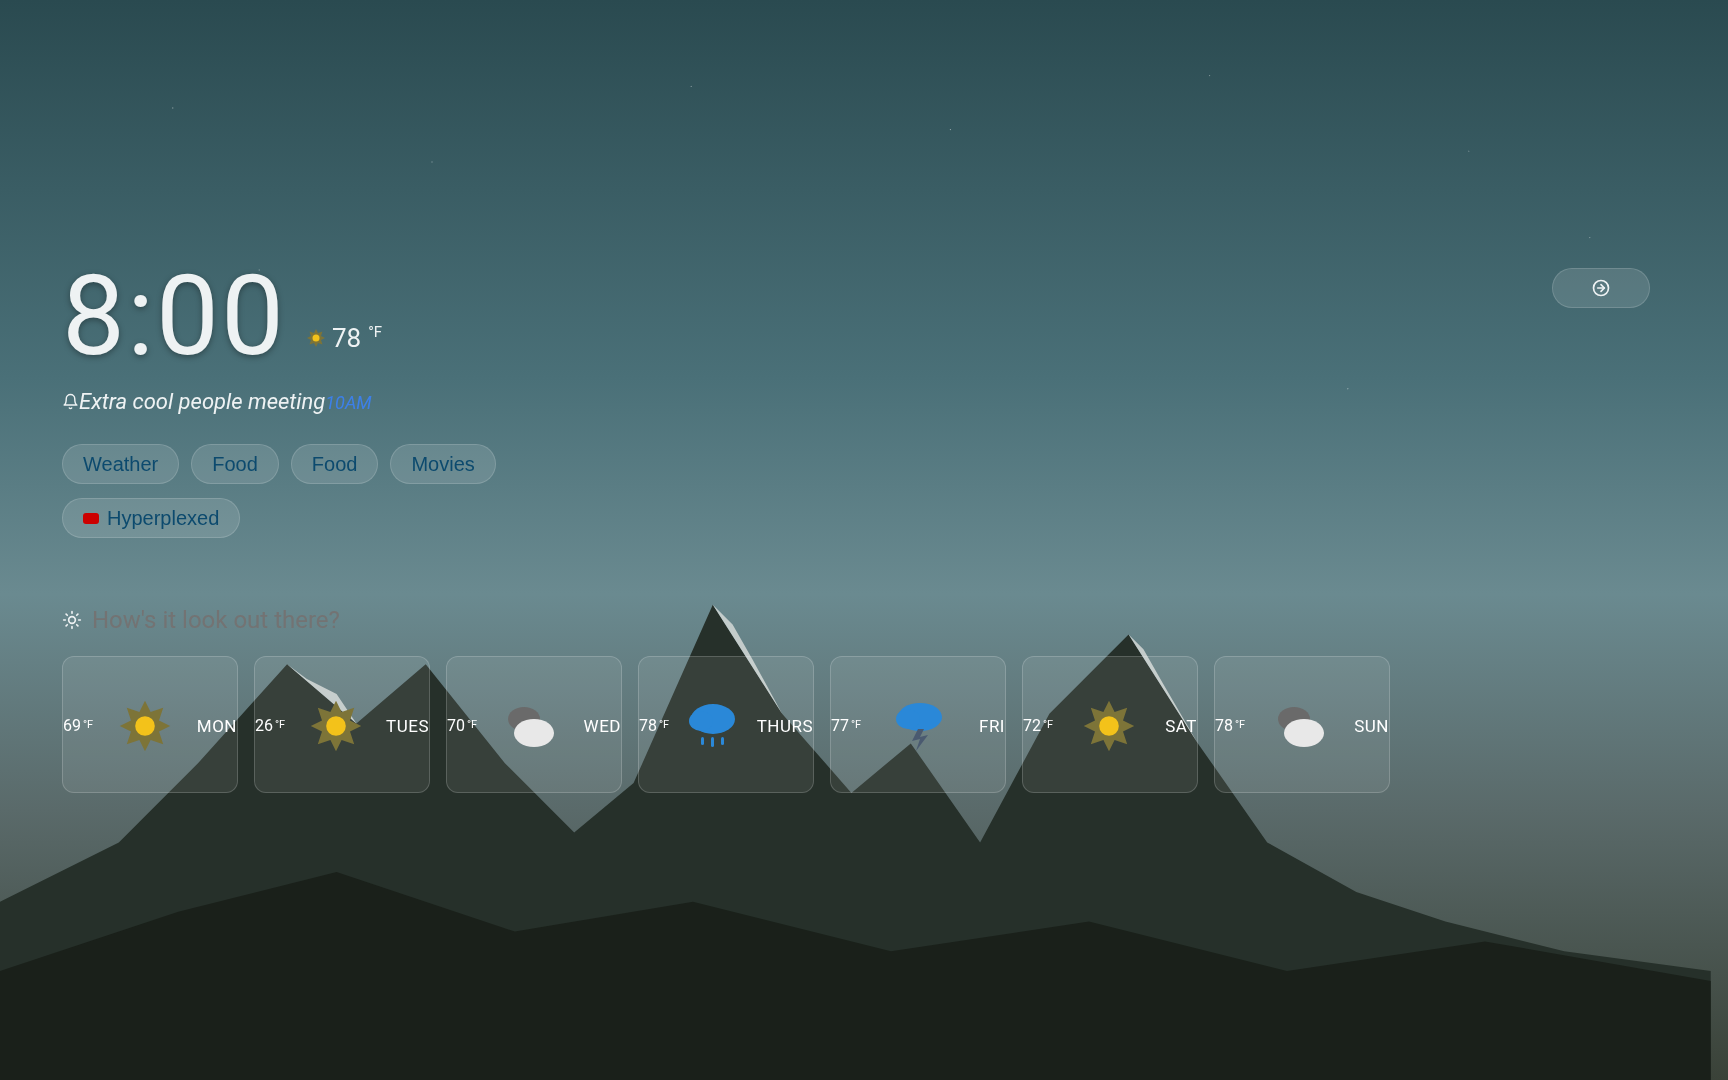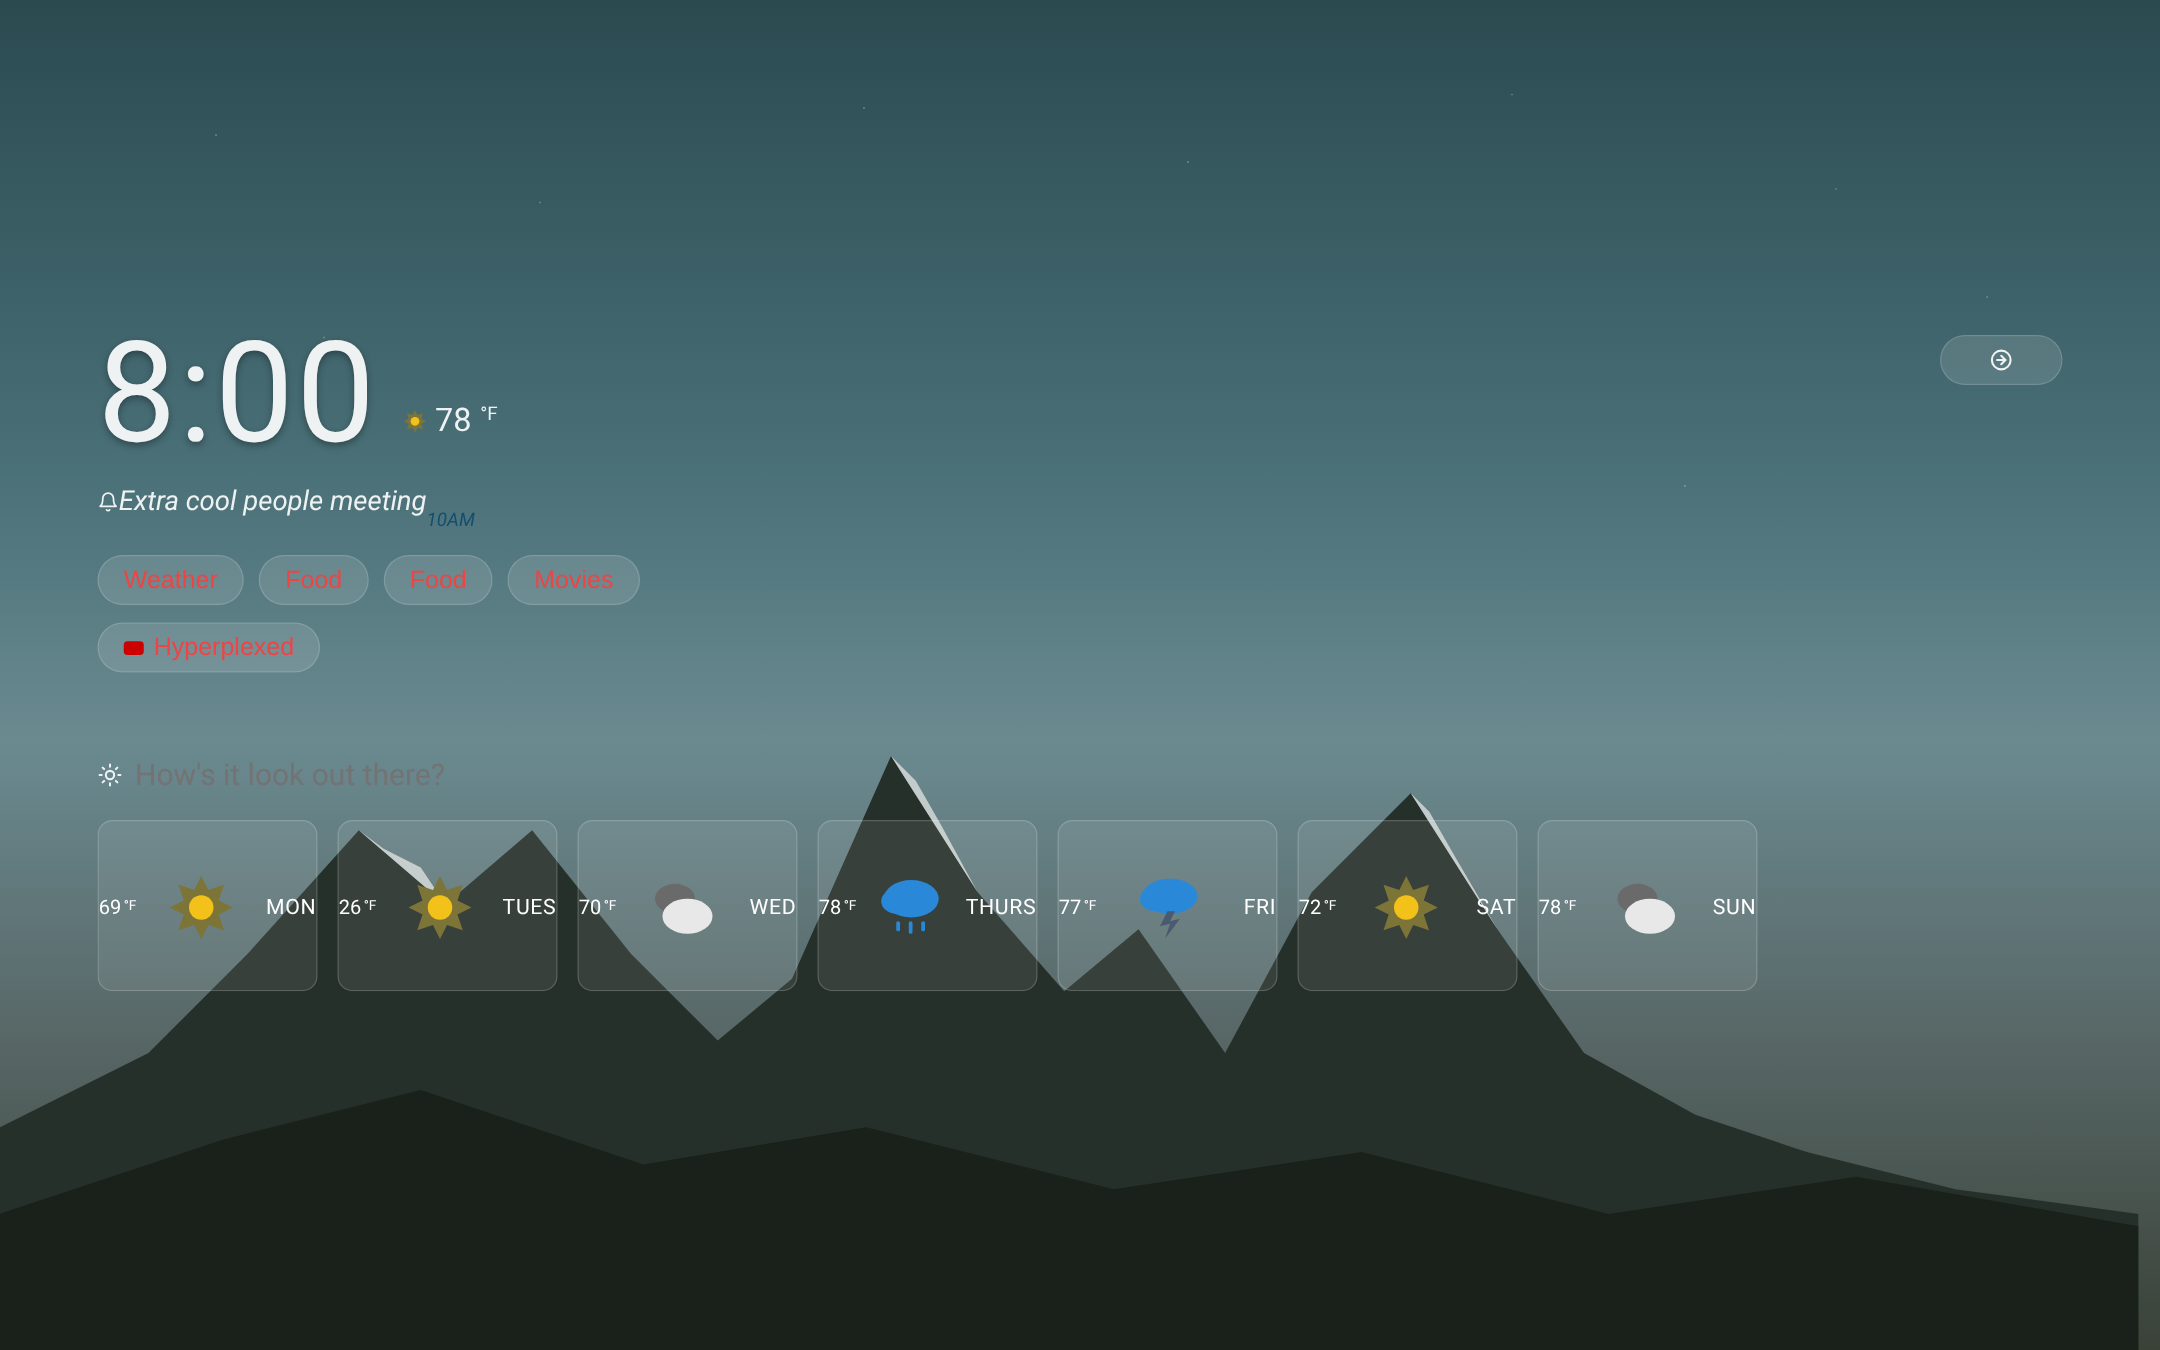--- a/index.html
+++ b/index.html
@@ -31,39 +31,39 @@
 }
 .bg-mountains {
   position: absolute;
   left: 0;
   right: 0;
   bottom: 0;
   height: 55%;
 }
 .container {
   position: relative;
-  padding: 0 78px;
+  padding: 0 62px;
   height: 100%;
   color: #fff;
 }
 .top-right {
   position: absolute;
   right: 78px;
   top: 268px;
 }
 .pill-btn {
   display: inline-flex;
   align-items: center;
   justify-content: center;
   height: 40px;
   background: rgba(255,255,255,0.12);
   border: 1px solid rgba(255,255,255,0.15);
   border-radius: 20px;
   padding: 0 20px;
-  color: #ef4444;
+  color: #0c4a6e;
   font-size: 20px;
   cursor: pointer;
 }
 .pill-btn.icon-only { width: 98px; }
 .clock-row {
   display: flex;
   align-items: baseline;
   gap: 20px;
   padding-top: 250px;
 }
@@ -92,25 +92,25 @@
 .reminder {
   display: flex;
   align-items: center;
   gap: 0;
   margin-top: 8px;
   font-size: 22px;
   color: #eef2f3;
   font-style: italic;
 }
 .reminder-time {
-  font-size: 15px;
-  color: #0c4a6e;
+  font-size: 18px;
+  color: #3b82f6;
   opacity: 0.9;
   position: relative;
-  top: 14px;
+  top: 1px;
 }
 .tabs {
   display: flex;
   gap: 12px;
   margin-top: 30px;
 }
 .tags {
   display: flex;
   gap: 12px;
   margin-top: 14px;

